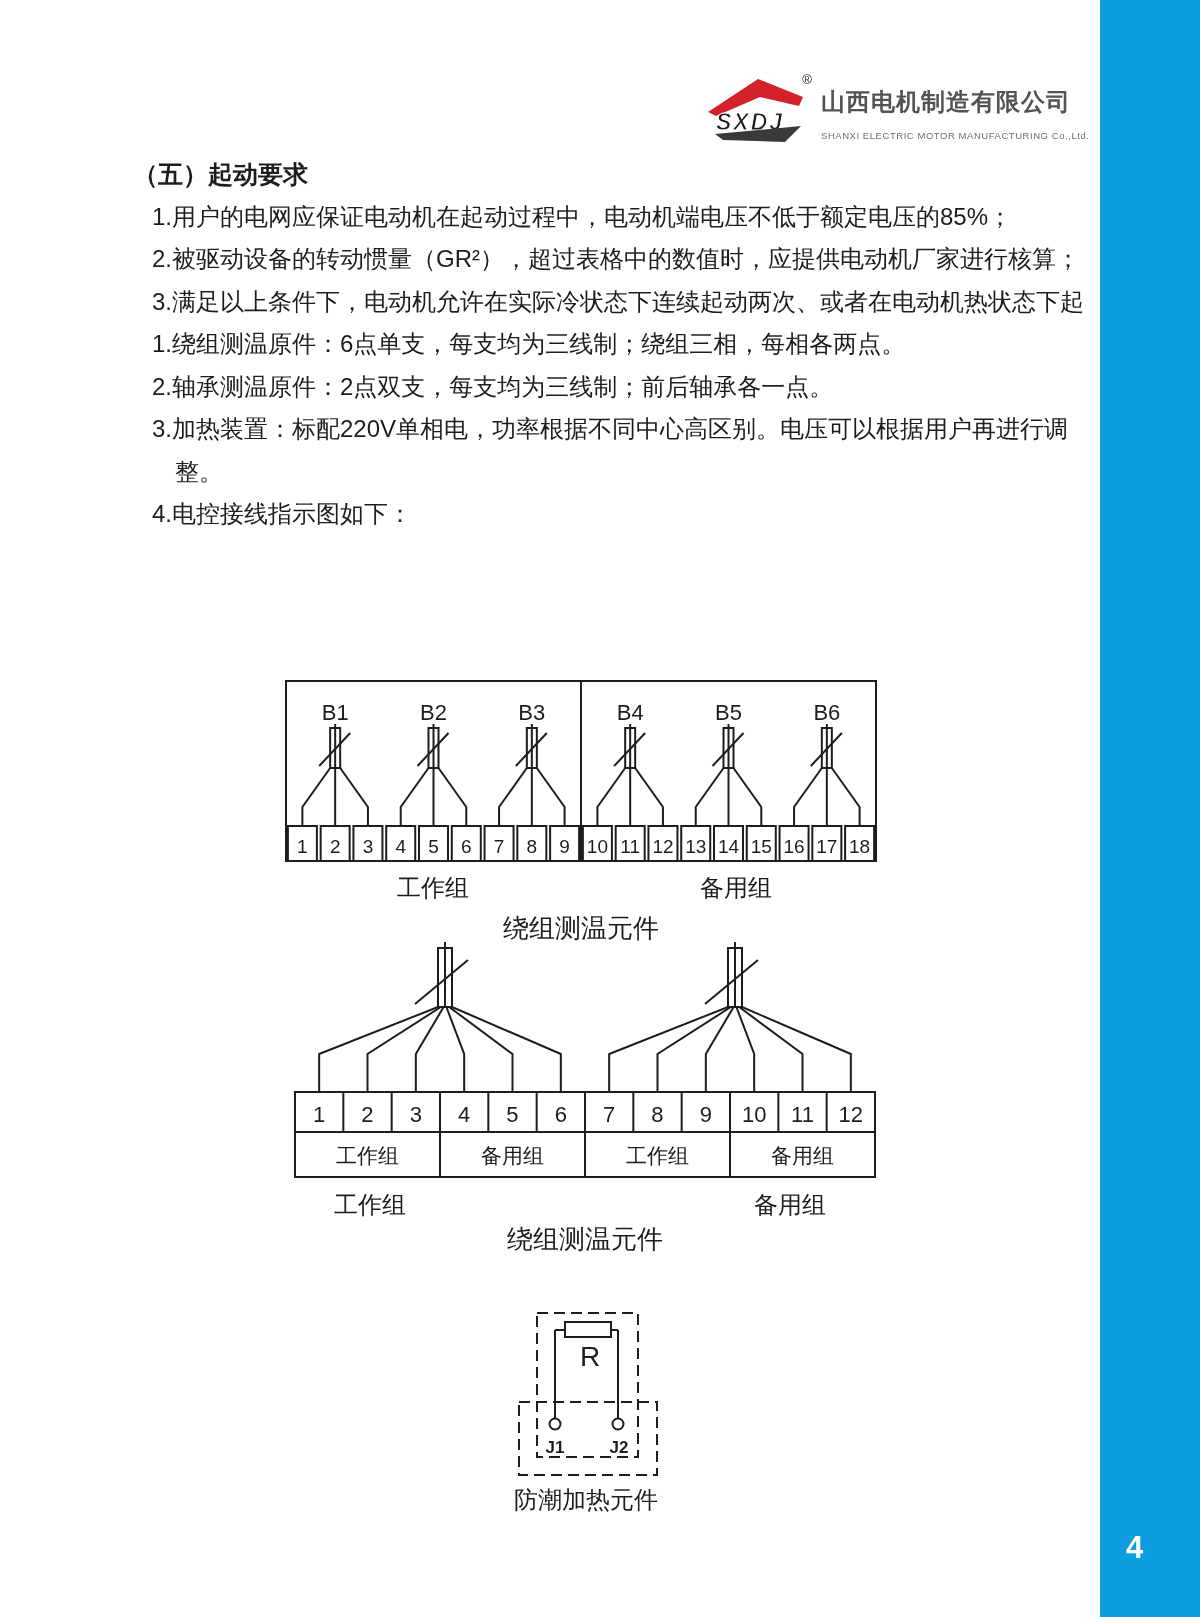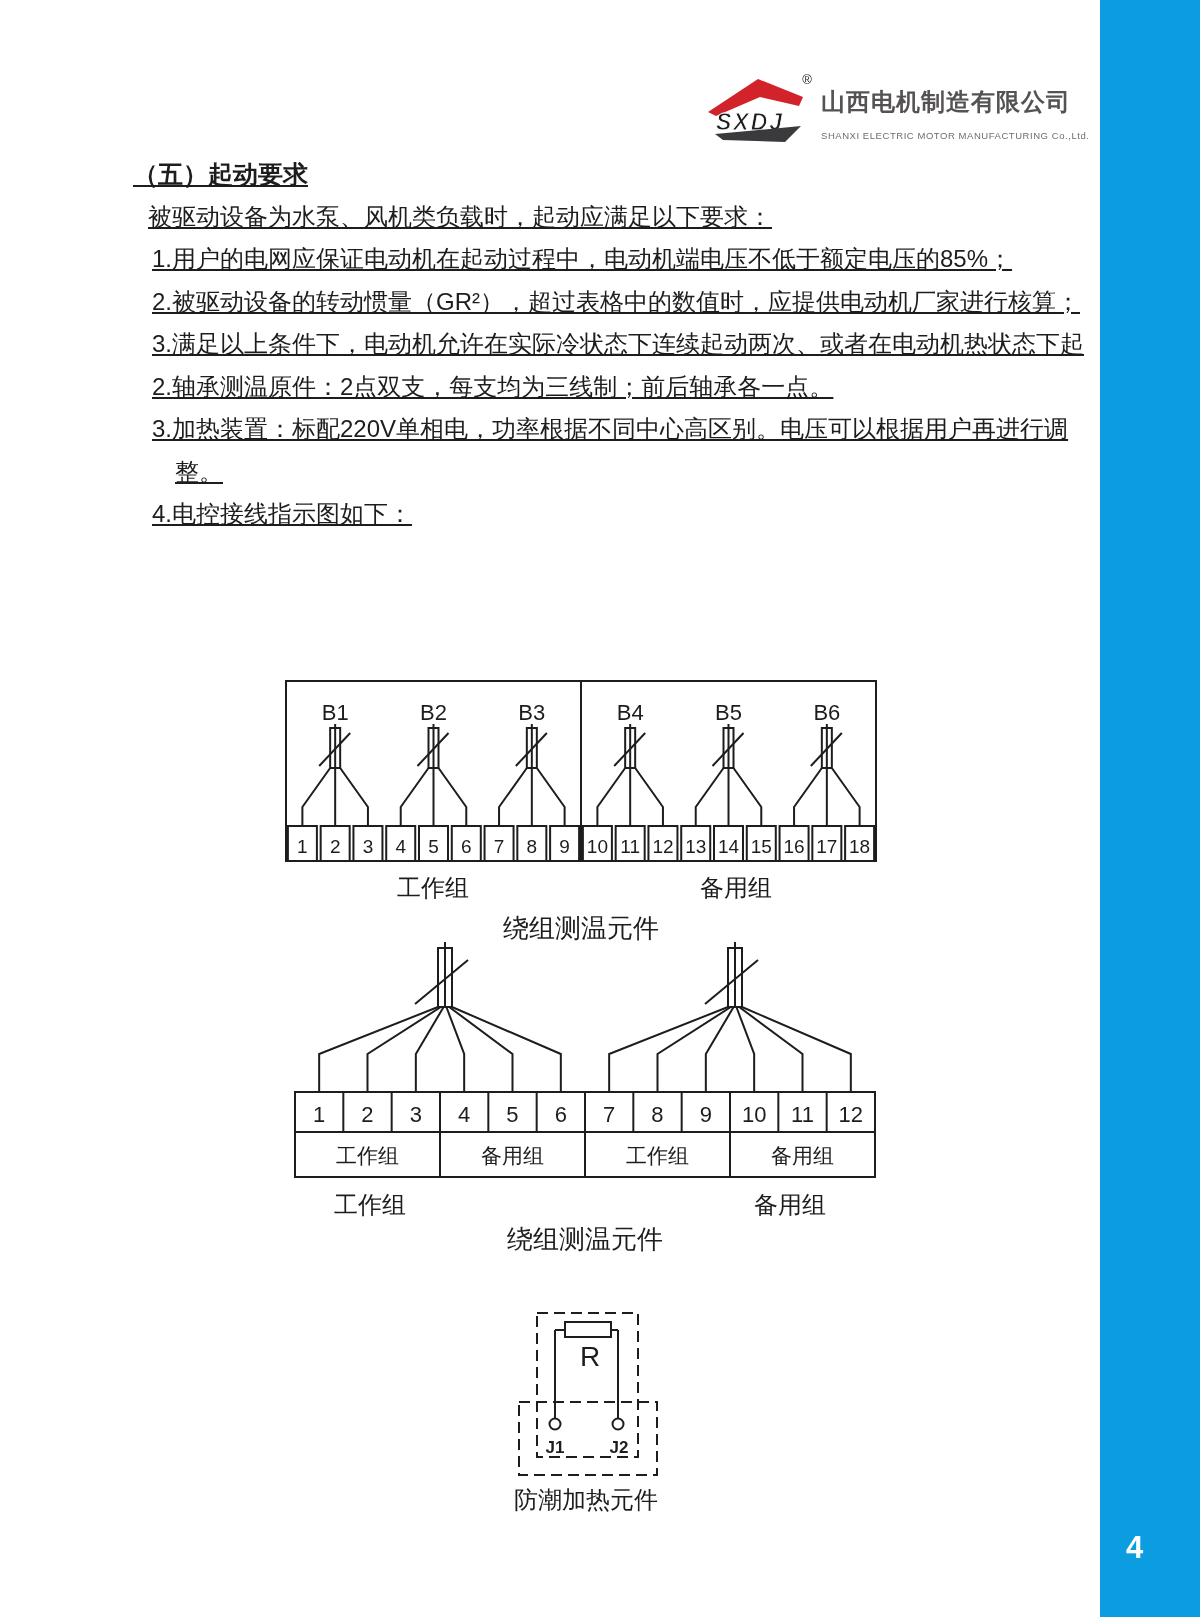--- a/index.html
+++ b/index.html
@@ -14,21 +14,21 @@
 
   
   .logo { position:absolute; left:700px; top:70px; display:flex; align-items:flex-start; gap:9px; }
   .logo-mark { display:block; overflow:visible; }
   .logo-txt { padding-top:16px; }
   .logo-cn { font-size:24px; font-weight:bold; color:#555253; letter-spacing:1px; white-space:nowrap; }
   .logo-en { font-size:9.5px; color:#6f6d6d; letter-spacing:0.55px; margin-top:12px; white-space:nowrap; }
 
   
   .textblock { position:absolute; left:133px; top:153px; width:960px; }
-  .tl { line-height:42.5px; font-size:24px; white-space:nowrap;text-decoration:underline; }
+  .tl { line-height:42.5px; font-size:24px; white-space:nowrap; }
   .tl.h { font-size:25px; font-weight:bold; }
   .ind1 { padding-left:15px; }
   .ind2 { padding-left:19px; }
   .ind3 { padding-left:42px; }
 
   
   .diag { position:absolute; }
   .d1 { left:281px; top:676px; }
   .d2 { left:285px; top:932px; }
   .d3 { left:478px; top:1300px; }
@@ -60,24 +60,24 @@
       <text x="107" y="14" font-size="13" fill="#6f6d6d" stroke="none">®</text>
     </svg>
     <div class="logo-txt">
       <div class="logo-cn">山西电机制造有限公司</div>
       <div class="logo-en">SHANXI ELECTRIC MOTOR MANUFACTURING Co.,Ltd.</div>
     </div>
   </div>
 
   <div class="textblock">
     <div class="tl h">（五）起动要求</div>
-    <div class="tl ind1">被驱动设备为水泵、风机类负载时，起动应满足以下要求：</div>
     <div class="tl ind2">1.用户的电网应保证电动机在起动过程中，电动机端电压不低于额定电压的85%；</div>
     <div class="tl ind2">2.被驱动设备的转动惯量（GR²），超过表格中的数值时，应提供电动机厂家进行核算；</div>
     <div class="tl ind2">3.满足以上条件下，电动机允许在实际冷状态下连续起动两次、或者在电动机热状态下起</div>
+    <div class="tl ind2">1.绕组测温原件：6点单支，每支均为三线制；绕组三相，每相各两点。</div>
     <div class="tl ind2">2.轴承测温原件：2点双支，每支均为三线制；前后轴承各一点。</div>
     <div class="tl ind2">3.加热装置：标配220V单相电，功率根据不同中心高区别。电压可以根据用户再进行调</div>
     <div class="tl ind3">整。</div>
     <div class="tl ind2">4.电控接线指示图如下：</div>
   </div>
 
   <div class="diag d1">
     <svg width="600" height="270" viewBox="0 0 600 270">
       <g id="d1">
           <rect x="5" y="5" width="590" height="180" class="ln"></rect>

